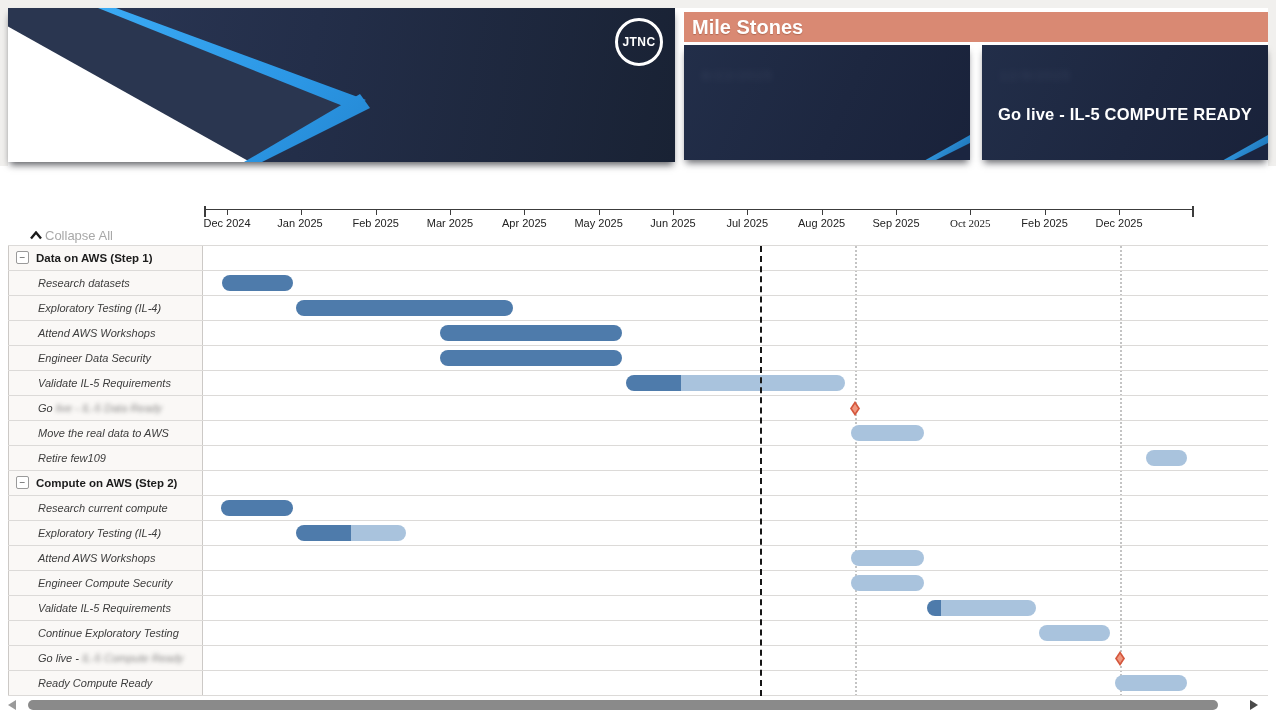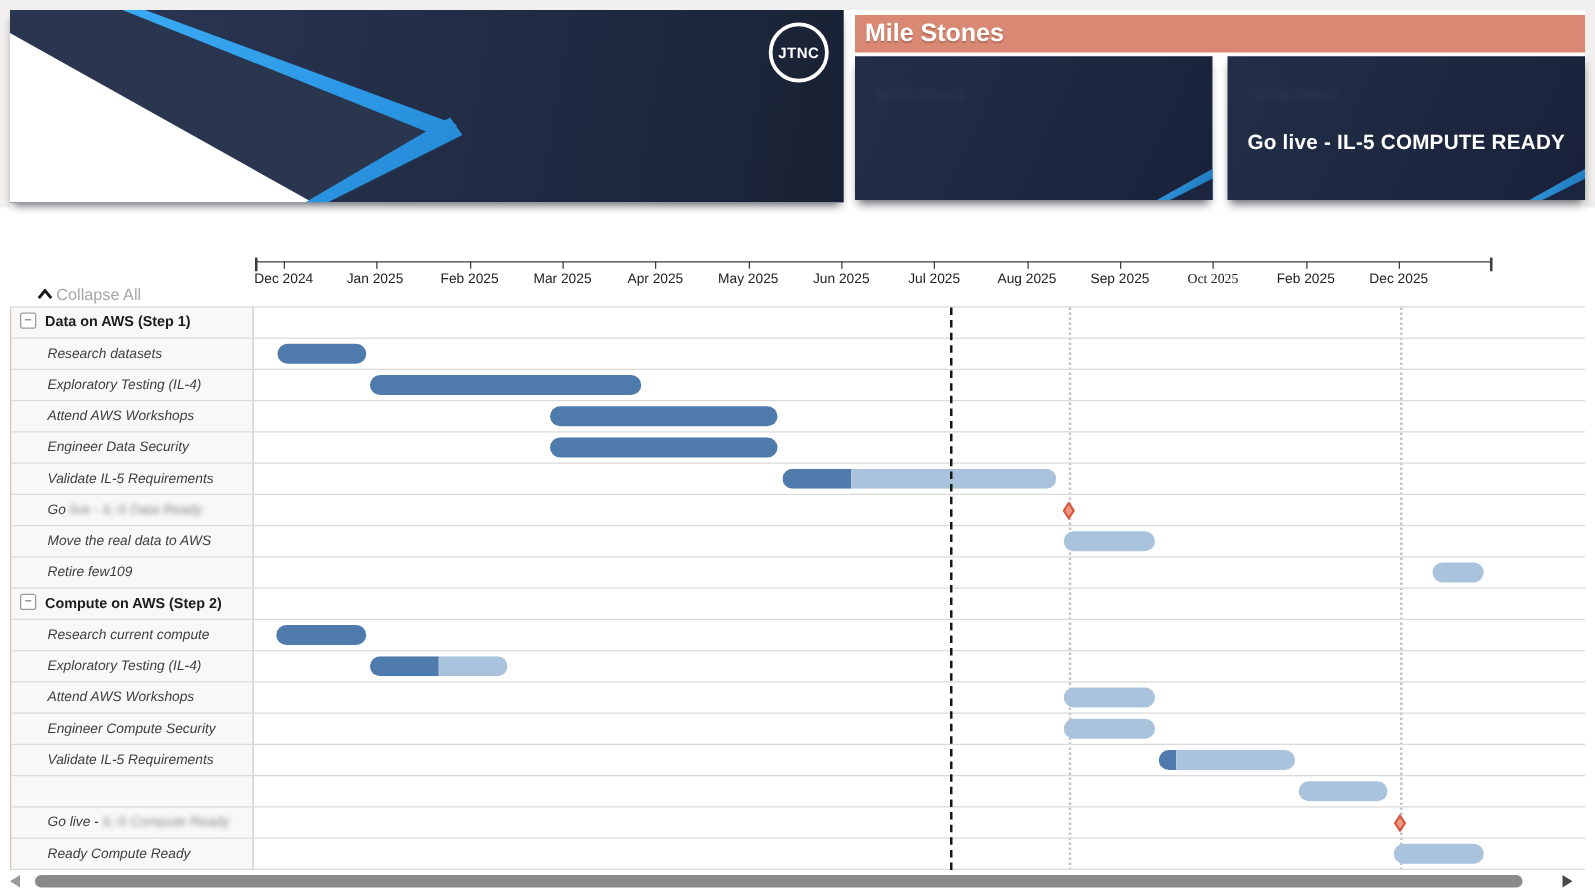--- a/index.html
+++ b/index.html
@@ -221,20 +221,21 @@
       <div class="row-border" style="position:absolute;left:8px;top:595px;width:1260px;"></div>
       <div class="task-label" style="position:absolute;left:38px;top:571px;width:162px;height:25px;">Engineer Compute Security</div>
       <div class="bar" style="position: absolute; left: 851px; top: 575px; width: 73px; background: rgb(169, 195, 221);"></div>
       <div class="row-border" style="position:absolute;left:8px;top:620px;width:1260px;"></div>
       <div class="task-label" style="position:absolute;left:38px;top:596px;width:162px;height:25px;">Validate IL-5 Requirements</div>
       <div class="bar" style="position:absolute;left:927px;top:600px;width:109px;">
         <div class="seg-done" style="width: 14px; background: rgb(78, 123, 171);"></div>
         <div class="seg-planned" style="width: 95px; background: rgb(169, 195, 221);"></div>
       </div>
       <div class="row-border" style="position:absolute;left:8px;top:645px;width:1260px;"></div>
+      <div class="task-label" style="position:absolute;left:38px;top:621px;width:162px;height:25px;">Continue Exploratory Testing</div>
       <div class="bar" style="position: absolute; left: 1039px; top: 625px; width: 71px; background: rgb(169, 195, 221);"></div>
       <div class="row-border" style="position:absolute;left:8px;top:670px;width:1260px;"></div>
       <div class="task-label" style="position:absolute;left:38px;top:646px;width:162px;height:25px;"><span>Go live - </span><span class="redacted">IL-5 Compute Ready</span></div>
       <div class="diamond-outer" style="position:absolute;left:1115px;top:651px;background:#d4563c;">
         <div class="diamond-inner" style="background: rgb(240, 151, 127);"></div>
       </div>
       <div class="row-border" style="position:absolute;left:8px;top:695px;width:1260px;"></div>
       <div class="task-label" style="position:absolute;left:38px;top:671px;width:162px;height:25px;">Ready Compute Ready</div>
       <div class="bar" style="position: absolute; left: 1115px; top: 675px; width: 72px; background: rgb(169, 195, 221);"></div>
       <div style="position:absolute;left:760px;top:246px;height:450px;width:0;border-left:2px dashed #161616;" id="today-line"></div>

